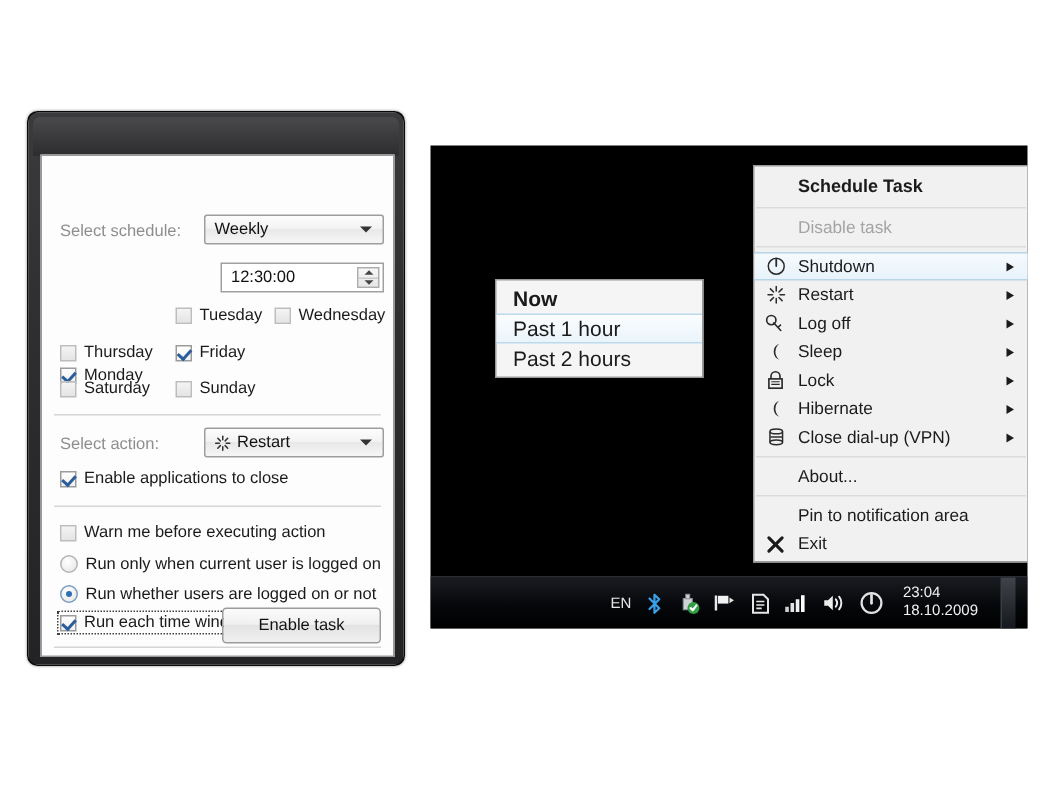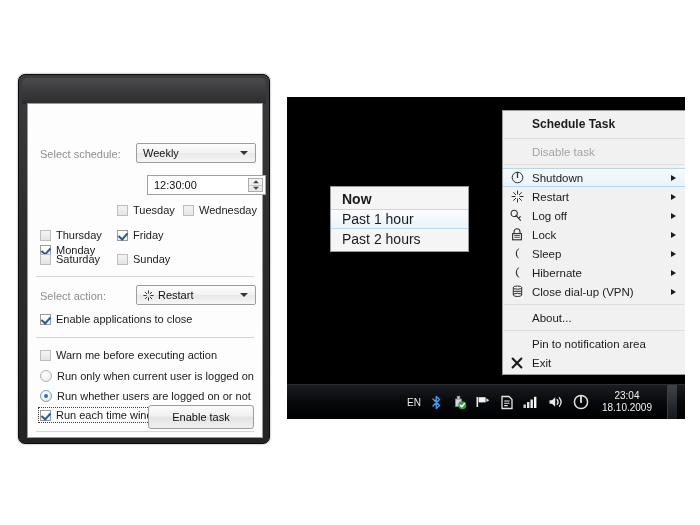--- a/index.html
+++ b/index.html
@@ -234,21 +234,21 @@
     margin-left: 15px;
   }
   .tray-text {
     color: #e6e6e6;
     font-size: 10px;
   }
   #tray-clock {
     color: #f2f2f2;
     font-size: 10px;
     line-height: 12px;
-    text-align: center;
+    text-align: left;
     margin-left: 4px;
   }
   #show-desktop {
     width: 9px;
     height: 100%;
     margin-left: 6px;
     background: linear-gradient(to bottom,#40444a,#14171b);
     border-left: 1px solid #3a3e44;
   }
 
@@ -355,21 +355,21 @@
 
   <div id="dialog-body">
 
     <div class="dim-label" style="left:12px; top:44px;">Select schedule:</div>
 
     <div class="combo" style="left:108px; top:39px; width:120px; height:20px;">
       <span>Weekly</span>
       <span class="arrow"></span>
     </div>
 
-    <div class="spinbox" style="left:119px; top:71px; width:119px; height:20px;">
+    <div class="spinbox" style="left:119px; top:71px; width:109px; height:20px;">
       <span>12:30:00</span>
       <div class="spin-btns">
         <div>
             <span class="spin-up"></span>
           </div>
         <div>
             <span class="spin-dn"></span>
           </div>
       </div>
     </div>
@@ -577,37 +577,37 @@
         <path d="M5.9 6.3 L10.5 11.3 M8.9 9.0 L10.3 7.7" fill="none" stroke="#2b2b2b" stroke-width="1.1" stroke-linecap="round"></path>
       </svg>
     </span>
     <span>Log off</span>
     <span class="subarrow"></span>
   </div>
 
   <div class="mi">
     <span class="micon">
       <svg width="12" height="13" viewBox="0 0 12 13">
+        <path d="M8.6 1.2 A5.6 5.6 0 0 0 8.6 11.8 A6.6 6.6 0 0 1 8.6 1.2 Z" fill="#2b2b2b"></path>
+      </svg>
+    </span>
+    <span>Sleep</span>
+    <span class="subarrow"></span>
+  </div>
+
+  <div class="mi">
+    <span class="micon">
+      <svg width="12" height="13" viewBox="0 0 12 13">
         <path d="M3 5.6 V3.8 A3 3 0 0 1 9 3.8 V5.6" fill="none" stroke="#2b2b2b" stroke-width="1.1"></path>
         <rect x="1.6" y="5.6" width="8.8" height="6.2" fill="none" stroke="#2b2b2b" stroke-width="1.1"></rect>
         <line x1="3.2" y1="7.5" x2="8.8" y2="7.5" stroke="#2b2b2b" stroke-width="0.8"></line>
         <line x1="3.2" y1="9.3" x2="8.8" y2="9.3" stroke="#2b2b2b" stroke-width="0.8"></line>
       </svg>
     </span>
     <span>Lock</span>
-    <span class="subarrow"></span>
-  </div>
-
-  <div class="mi">
-    <span class="micon">
-      <svg width="12" height="13" viewBox="0 0 12 13">
-        <path d="M8.6 1.2 A5.6 5.6 0 0 0 8.6 11.8 A6.6 6.6 0 0 1 8.6 1.2 Z" fill="#2b2b2b"></path>
-      </svg>
-    </span>
-    <span>Sleep</span>
     <span class="subarrow"></span>
   </div>
 
   <div class="mi">
     <span class="micon">
       <svg width="12" height="13" viewBox="0 0 12 13">
         <path d="M8.6 1.2 A5.6 5.6 0 0 0 8.6 11.8 A6.6 6.6 0 0 1 8.6 1.2 Z" fill="#2b2b2b"></path>
       </svg>
     </span>
     <span>Hibernate</span>

